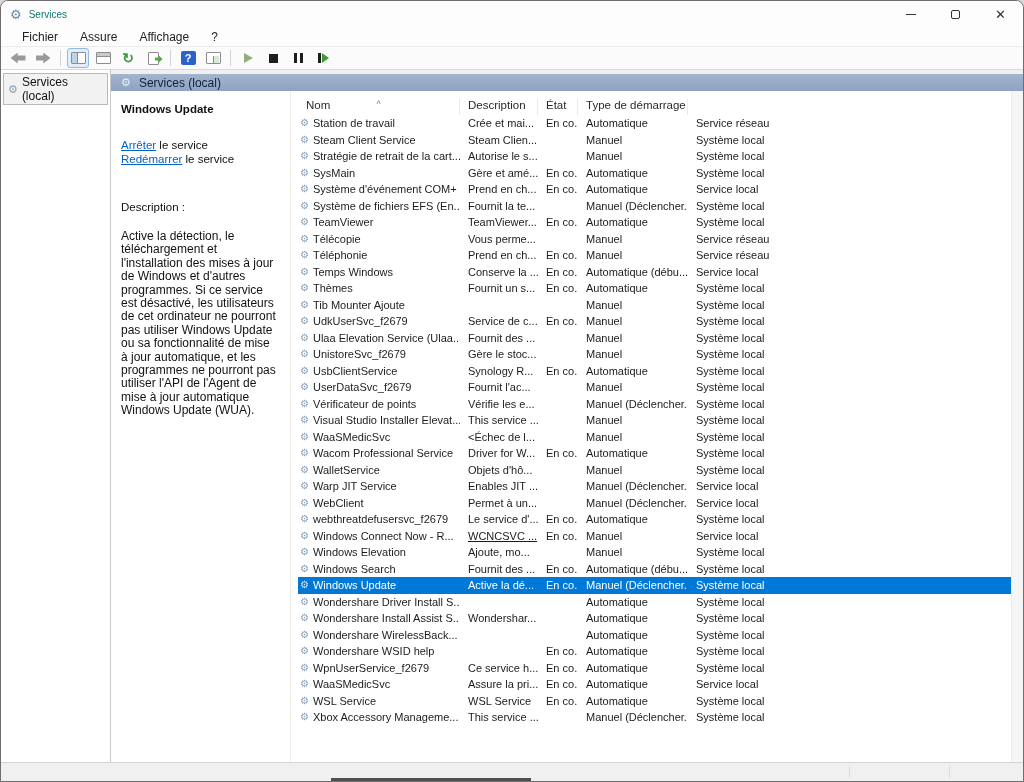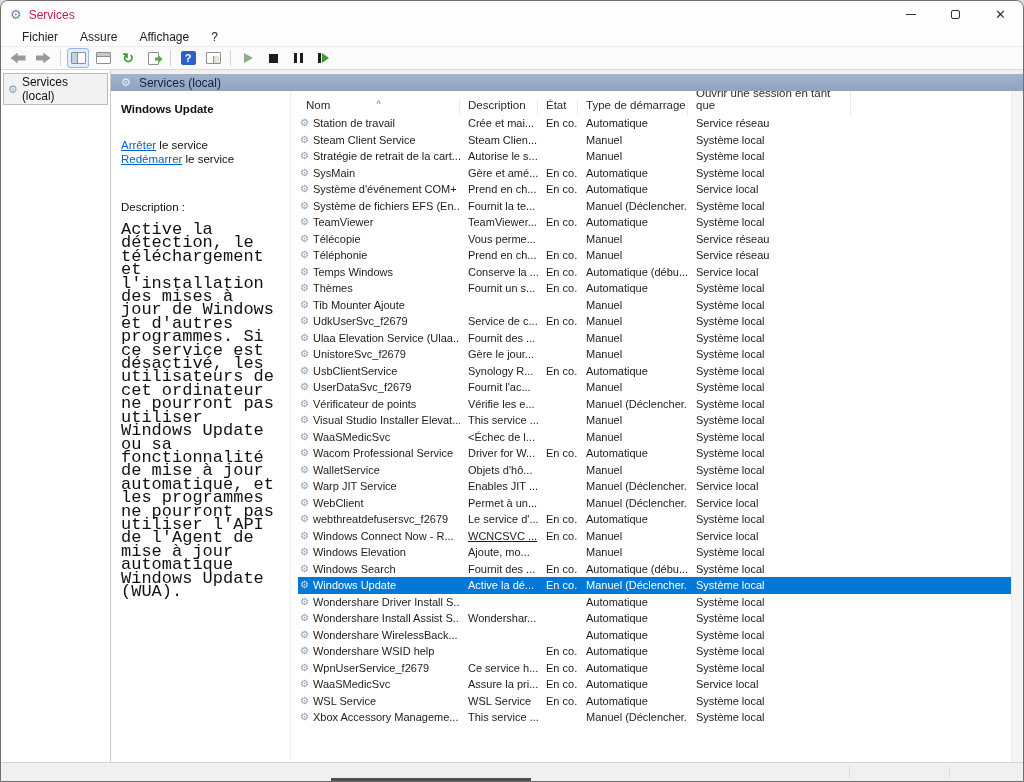--- a/index.html
+++ b/index.html
@@ -2,21 +2,21 @@
 <html><head>
 <meta charset="utf-8">
 <style>
   * { margin:0; padding:0; box-sizing:border-box; }
   html,body { width:1024px; height:782px; background:#d8d8d8; font-family:"Liberation Sans",sans-serif; overflow:hidden; }
   .window{ width:1024px; height:782px; background:#f9f9f9; border:1px solid #6e6e6e; border-radius:8px 8px 0 0; display:flex; flex-direction:column; position:relative; overflow:hidden; }
 
   
   .titlebar{ height:27px; background:#fdfdfd; display:flex; align-items:center; padding-left:9px; flex:0 0 auto; }
   .app-gear{ font-size:13px; color:#6b8cae; margin-right:7px; line-height:1; }
-  .title-text{ font-size:12px; color:#be185d; }
+  .title-text{ font-size:10px; color:#0f766e; }
   .caption-buttons{ margin-left:auto; display:flex; height:100%; }
   .cap-btn{ width:45px; height:100%; display:flex; align-items:center; justify-content:center; background:transparent; border:none; cursor:pointer; }
   .glyph-min{ width:10px; height:1px; background:#333; display:block; }
   .glyph-max{ width:9px; height:9px; border:1px solid #333; border-radius:2px; display:block; }
   .glyph-close{ font-size:13px; color:#333; line-height:1; }
 
   
   .menubar{ height:19px; background:#fdfdfd; display:flex; align-items:center; padding-left:10px; gap:0; border-bottom:1px solid #ececec; flex:0 0 auto; }
   .menu-item{ font-size:12px; color:#222; padding:2px 11px; cursor:default; }
 
@@ -55,21 +55,21 @@
   .panel-header .hdr-title{ font-size:12px; color:#10203c; }
 
   .content-row{ flex:1 1 auto; display:flex; min-height:0; background:#fff; }
 
   
   .info-panel{ width:180px; flex:0 0 auto; background:#fff; padding:12px 12px 0 10px; border-right:1px solid #ededed; }
   .svc-name{ font-size:11.5px; font-weight:bold; color:#111; margin-bottom:24px; }
   .svc-link-line{ font-size:11.5px; color:#111; margin-bottom:2px; }
   .svc-link{ color:#0563c1; text-decoration:underline; cursor:pointer; }
   .desc-label{ font-size:11.5px; color:#111; margin-top:36px; }
-  .desc-text{ font-size:17px; color:#111; line-height:13.4px; margin-top:10px;font-family:Liberation Mono, monospace; }
+  .desc-text{ font-size:12px; color:#111; line-height:13.4px; margin-top:17px; }
 
   
   .table-wrap{ flex:1 1 auto; background:#fff; border-radius:9px 0 0 0; position:relative; overflow:hidden; padding-left:7px; }
   .thead{ display:flex; height:24px; align-items:flex-end; }
   .hcell{ position:relative; font-size:11.5px; color:#2b2b2b; padding:0 0 4px 8px; border-right:1px solid #eaeaea; cursor:default; }
   .hcell .sort-caret{ position:absolute; top:0px; left:50%; transform:translateX(-50%); font-size:9px; color:#777; }
   .tbody{ position:relative; }
   .trow{ display:flex; height:16.5px; align-items:center; cursor:default; }
   .trow .cell{ font-size:11px; color:#1c1c1c; padding-left:8px; white-space:nowrap; overflow:hidden; }
   .trow .cell.name{ display:flex; align-items:center; gap:4px; padding-left:2px; }
@@ -196,21 +196,20 @@
           <div class="desc-label">Description :</div>
           <div class="desc-text">Active la détection, le téléchargement et l'installation des mises à jour de Windows et d'autres programmes. Si ce service est désactivé, les utilisateurs de cet ordinateur ne pourront pas utiliser Windows Update ou sa fonctionnalité de mise à jour automatique, et les programmes ne pourront pas utiliser l'API de l'Agent de mise à jour automatique Windows Update (WUA).</div>
         </div>
 
         <div class="table-wrap">
           <div class="thead">
               <div class="hcell" style="width: 162px;"><span>Nom</span><span class="sort-caret">^</span></div>
               <div class="hcell" style="width: 78px;"><span>Description</span></div>
               <div class="hcell" style="width: 40px;"><span>État</span></div>
               <div class="hcell" style="width: 110px;"><span>Type de démarrage</span></div>
-              <div class="hcell" style="width: 163px;"><span>Ouvrir une session en tant que</span></div>
             </div>
           <div class="tbody">
               <div class="trow">
                 <div class="cell name" style="width: 162px;">
                   <span class="row-gear">⚙</span>
                   <span>Station de travail</span>
                 </div>
                 <div class="cell description" style="width: 78px;">Crée et mai...</div>
                 <div class="cell state" style="width: 40px;">En co...</div>
                 <div class="cell startup" style="width: 110px;">Automatique</div>
@@ -344,21 +343,21 @@
                 <div class="cell description" style="width: 78px;">Fournit des ...</div>
                 <div class="cell state" style="width: 40px;"></div>
                 <div class="cell startup" style="width: 110px;">Manuel</div>
                 <div class="cell logon" style="width: 163px;">Système local</div>
               </div>
               <div class="trow">
                 <div class="cell name" style="width: 162px;">
                   <span class="row-gear">⚙</span>
                   <span>UnistoreSvc_f2679</span>
                 </div>
-                <div class="cell description" style="width: 78px;">Gère le jour...</div>
+                <div class="cell description" style="width: 78px;">Gère le stoc...</div>
                 <div class="cell state" style="width: 40px;"></div>
                 <div class="cell startup" style="width: 110px;">Manuel</div>
                 <div class="cell logon" style="width: 163px;">Système local</div>
               </div>
               <div class="trow">
                 <div class="cell name" style="width: 162px;">
                   <span class="row-gear">⚙</span>
                   <span>UsbClientService</span>
                 </div>
                 <div class="cell description" style="width: 78px;">Synology R...</div>

